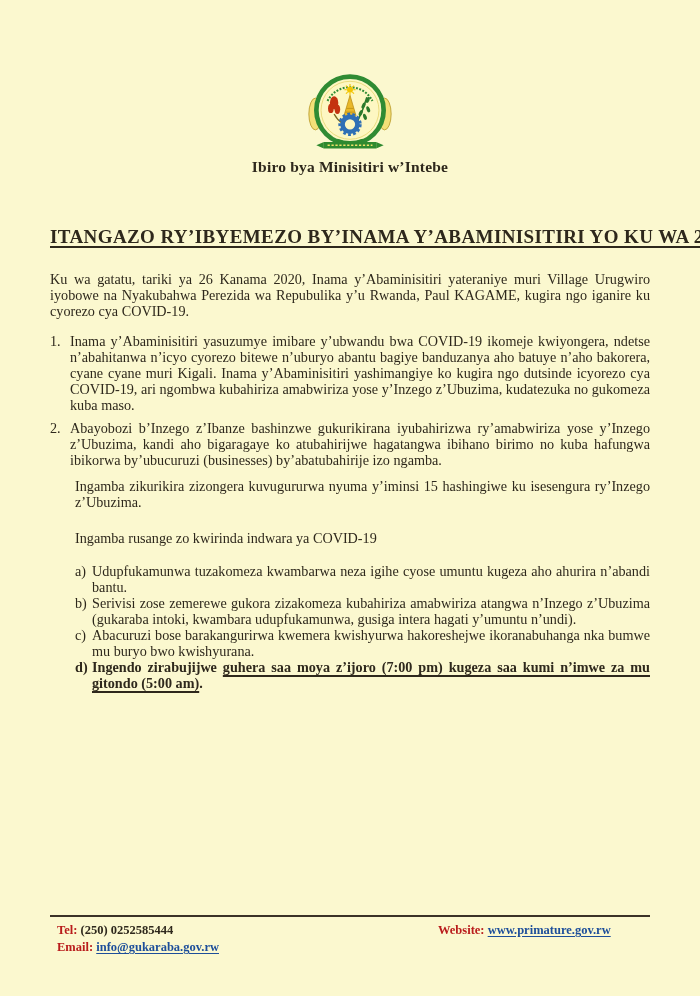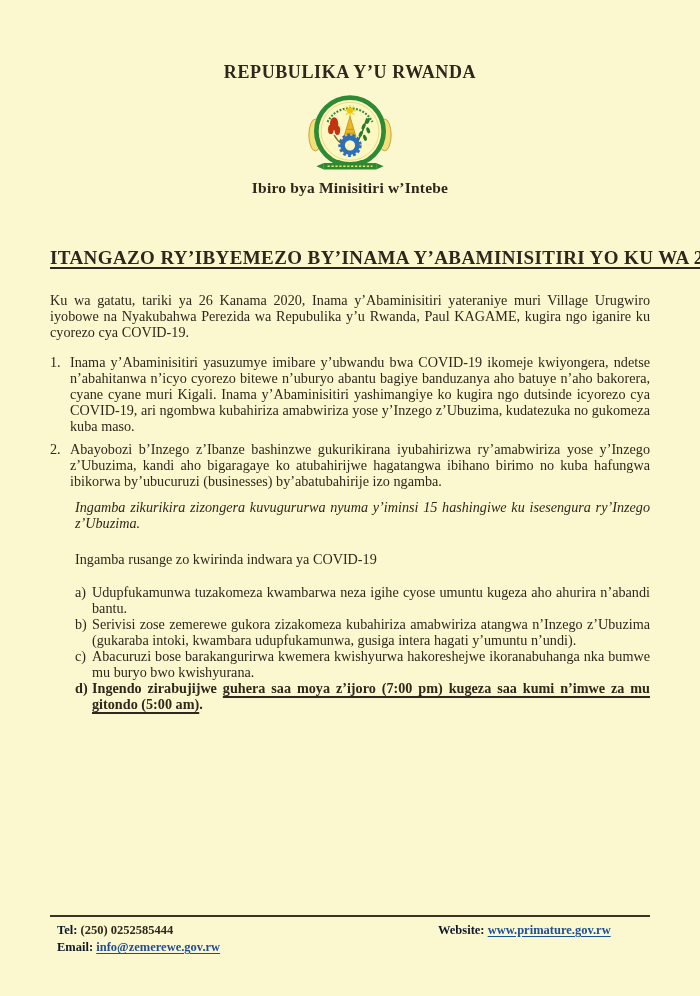--- a/index.html
+++ b/index.html
@@ -34,21 +34,21 @@
 
   .body-text { font-size:14.2px; line-height:16px; }
   .intro { margin-top:23px; text-align:justify; }
 
   .numlist { margin-top:12px; }
   .numitem { display:flex; }
   .numitem + .numitem { margin-top:7px; }
   .nummark { width:20px; flex:none; }
   .numtext { flex:1; text-align:justify; }
 
-  .note { margin-top:10px; margin-left:25px; text-align:justify;font-style:italic; }
+  .note { margin-top:10px; margin-left:25px; text-align:justify; }
 
   .section-heading {
     margin-top:20px; margin-left:25px;
     font-size:14.2px; font-weight:normal;
   }
 
   .letlist { margin-top:16px; margin-left:25px; }
   .letitem { display:flex; }
   .letmark { width:17px; flex:none; }
   .lettext { flex:1; text-align:justify; }
@@ -61,36 +61,35 @@
 
   .footer {
     position:absolute; left:50px; right:50px; top:915px;
     border-top:2px solid #3b3226;
     padding-top:5px;
     display:flex; justify-content:space-between;
     font-size:12.5px; font-weight:bold; line-height:17px;
   }
   .footer-col { padding-left:7px; }
   .footer-col.right { width:212px; }
-  .flabel { color:#0f172a; }
+  .flabel { color:#b91c1c; }
   .link {
     color:#1d4e9a;
     text-decoration:underline;
     text-underline-offset:2px;
     cursor:pointer;
   }
 </style>
 </head>
 <body>
 
 <div class="page">
   <div class="content">
 
     <div class="hdr">
-      <div class="republic-title">REPUBULIKA Y’U RWANDA</div>
 
       <div class="emblem-wrap">
         <svg viewBox="0 0 100 92" width="94" height="86" xmlns="http://www.w3.org/2000/svg" aria-hidden="true">
 
           <ellipse cx="13" cy="46" rx="7" ry="17" stroke="#bfa132" stroke-width="1" fill="#f3e078"></ellipse>
           <ellipse cx="87" cy="46" rx="7" ry="17" stroke="#bfa132" stroke-width="1" fill="#f3e078"></ellipse>
 
           <circle cx="50" cy="42" r="36" fill="#fdf7c2"></circle>
           <circle cx="50" cy="42" r="36" fill="none" stroke-width="5" stroke="#2f8b33"></circle>
           <circle cx="50" cy="42" r="31" fill="none" stroke="#e9d878" stroke-width="1"></circle>
@@ -184,21 +183,21 @@
   </div>
 
   <div class="footer">
     <div class="footer-col left">
       <div>
         <span class="flabel">Tel:</span>
         <span>(250) 0252585444</span>
       </div>
       <div>
         <span class="flabel">Email:</span>
-        <a class="link">info@zemerewe.gov.rw</a>
+        <a class="link">info@gukaraba.gov.rw</a>
       </div>
     </div>
     <div class="footer-col right">
       <div>
         <span class="flabel">Website:</span>
         <a class="link">www.primature.gov.rw</a>
       </div>
     </div>
   </div>
 </div>

